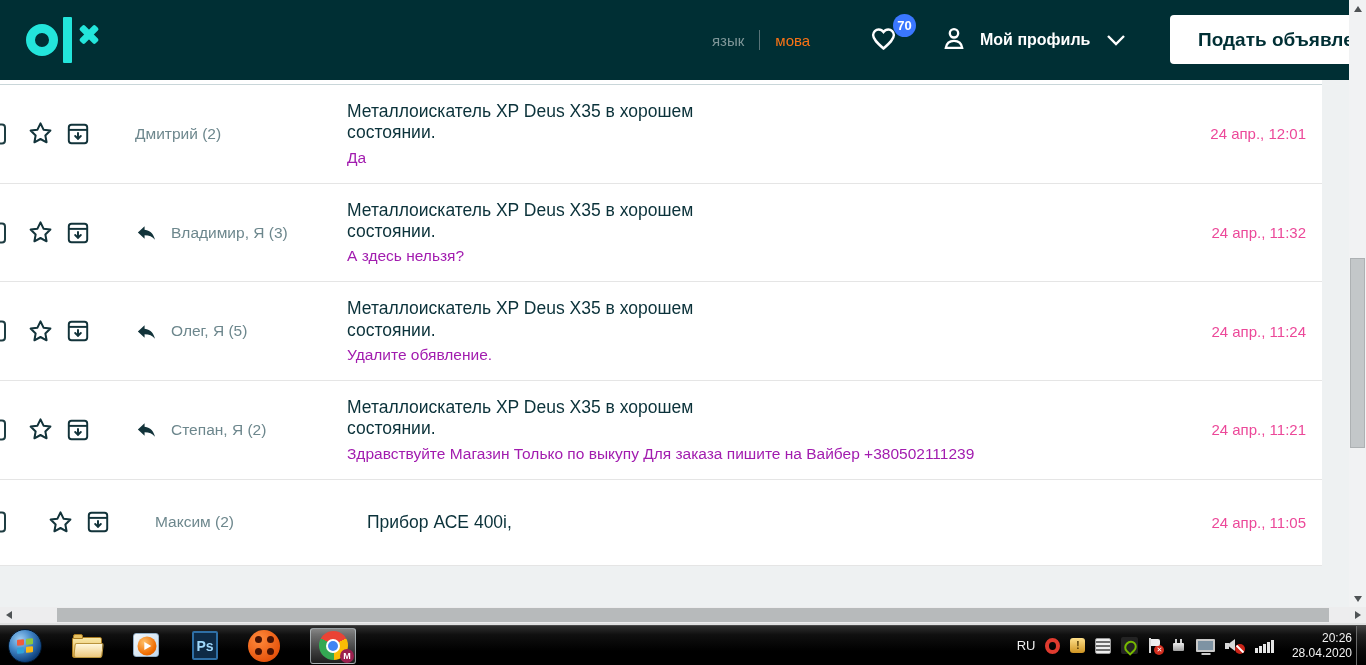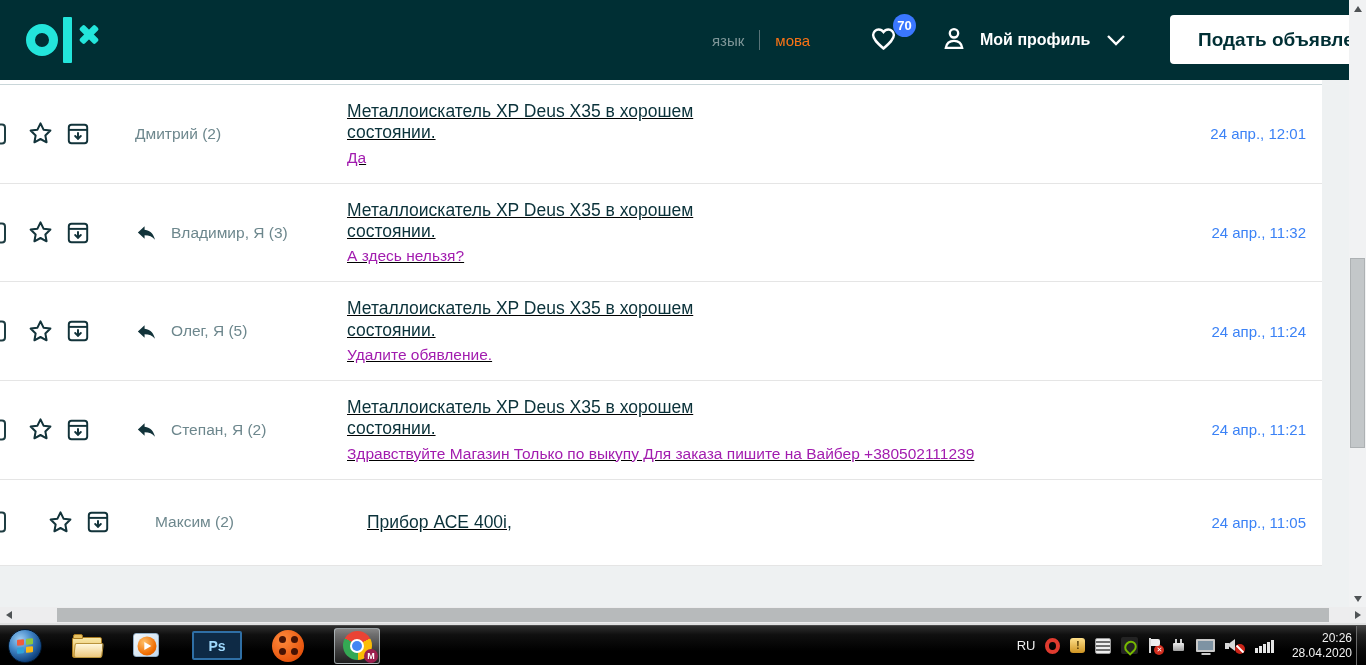--- a/index.html
+++ b/index.html
@@ -61,24 +61,24 @@
   .checkbox {
     position:absolute; left:-15px; top:50%; transform:translateY(-50%);
     width:21px; height:21px; border:2px solid #1e3d42; border-radius:4px; background:#fff;
   }
   .icon-btn { display:flex; align-items:center; flex-shrink:0; cursor:pointer; }
   .star { margin-left:27px; }
   .archive { margin-left:11px; }
   .name-area { margin-left:44px; width:212px; display:flex; align-items:center; flex-shrink:0; }
   .reply { display:flex; margin-right:13px; flex-shrink:0; }
   .name { color:#6d878d; font-size:15.5px; white-space:nowrap; }
-  .msg-main { flex:1; display:flex; flex-direction:column; gap:5px; padding:16px 0; justify-content:center; min-width:0;text-decoration:underline; }
+  .msg-main { flex:1; display:flex; flex-direction:column; gap:5px; padding:16px 0; justify-content:center; min-width:0; }
   .msg-title { color:#0b323a; font-size:17.5px; line-height:1.22; max-width:352px; }
   .msg-preview { color:#a21caf; font-size:15.5px; white-space:nowrap; }
-  .msg-date { width:170px; text-align:right; padding-right:16px; color:#3b82f6; font-size:15px; flex-shrink:0; }
+  .msg-date { width:170px; text-align:right; padding-right:16px; color:#ec4899; font-size:15px; flex-shrink:0; }
 
   
   .vscrollbar { position:absolute; top:0; right:0; width:17px; height:607px; background:#f1f2f3; z-index:60; }
   .scroll-arrow { position:absolute; left:0; width:17px; height:17px; display:flex; align-items:center; justify-content:center; cursor:pointer; }
   .scroll-arrow.up { top:0; }
   .scroll-arrow.down { bottom:0; }
   .tri-up { width:0; height:0; border-left:4.5px solid transparent; border-right:4.5px solid transparent; border-bottom:6px solid #4f5355; }
   .tri-down { width:0; height:0; border-left:4.5px solid transparent; border-right:4.5px solid transparent; border-top:6px solid #4f5355; }
   .tri-left { width:0; height:0; border-top:4.5px solid transparent; border-bottom:4.5px solid transparent; border-right:6px solid #4f5355; }
   .tri-right { width:0; height:0; border-top:4.5px solid transparent; border-bottom:4.5px solid transparent; border-left:6px solid #4f5355; }
@@ -119,21 +119,21 @@
 
   .wmp { width:30px; height:28px; position:relative; }
   .wmp:before { content:""; position:absolute; inset:1px 3px 3px 1px;
     background:linear-gradient(135deg,#f3f8fc,#c3d9ec); border:1px solid #93aec5; border-radius:3px; }
   .wmp:after { content:""; position:absolute; left:50%; top:50%; transform:translate(-50%,-50%);
     width:19px; height:19px; border-radius:50%;
     background:radial-gradient(circle at 35% 30%, #ffc06a, #ef6c00 65%, #c85200); }
   .wmp i { position:absolute; left:50%; top:50%; transform:translate(-38%,-50%); z-index:2;
     border-left:7px solid #fff; border-top:4.5px solid transparent; border-bottom:4.5px solid transparent; }
 
-  .ps { width:50px; height:29px; background:#0e2a45; border:2px solid #2f6fa5; border-radius:2px;
+  .ps { width:26px; height:29px; background:#0e2a45; border:2px solid #2f6fa5; border-radius:2px;
         color:#9fd8fb; font-size:14px; font-weight:bold; display:flex; align-items:center; justify-content:center; }
 
   .movie { width:32px; height:32px; border-radius:50%; position:relative;
     background:radial-gradient(circle at 35% 30%, #ff8a3c, #e8560e 70%, #c2410a); }
   .movie i { position:absolute; left:6.5px; top:6.5px; width:7px; height:7px; border-radius:50%; background:#471304;
     box-shadow:12px 0 0 #471304, 0 12px 0 #471304, 12px 12px 0 #471304; }
 
   .chrome-tile { width:46px; height:36px; margin-left:22px; border:1px solid rgba(200,210,215,.65); border-radius:3px;
     background:linear-gradient(rgba(255,255,255,.45), rgba(255,255,255,.12));
     display:flex; align-items:center; justify-content:center; position:relative; }

